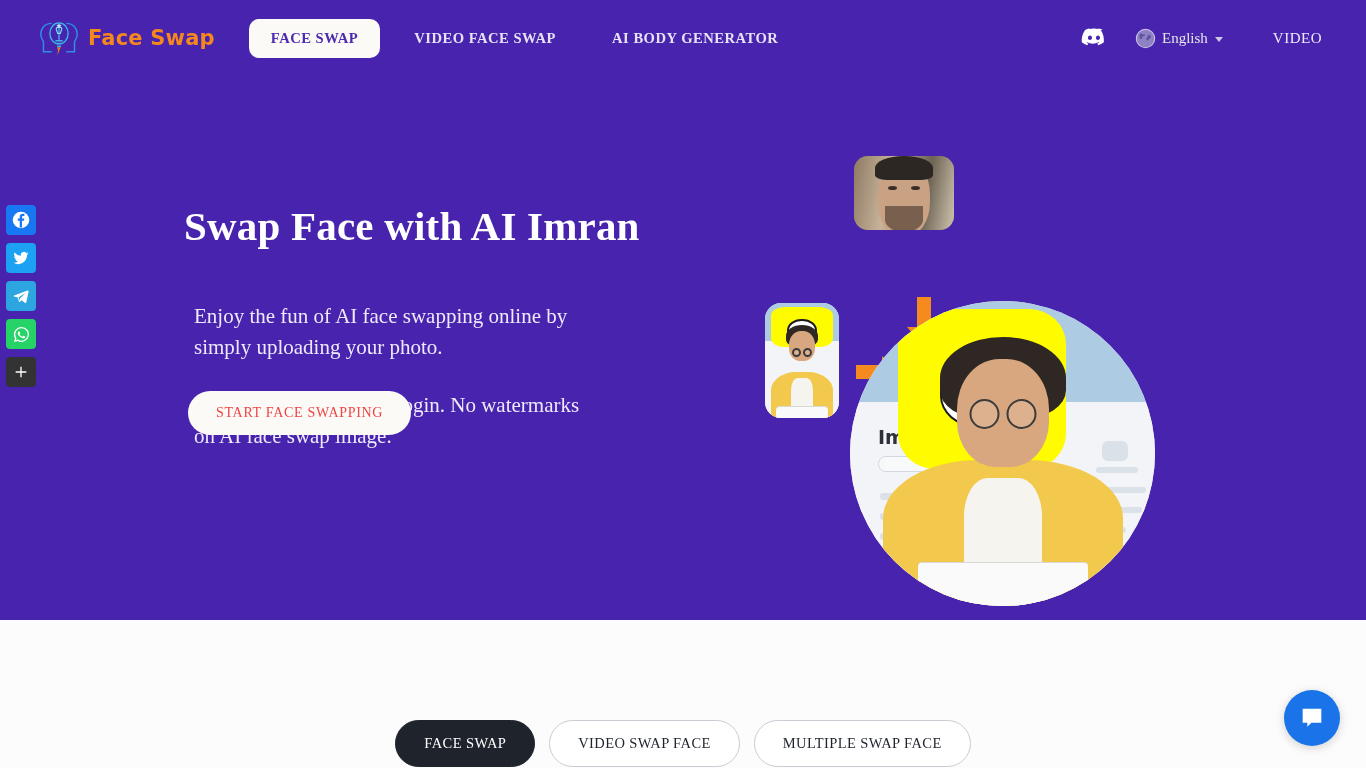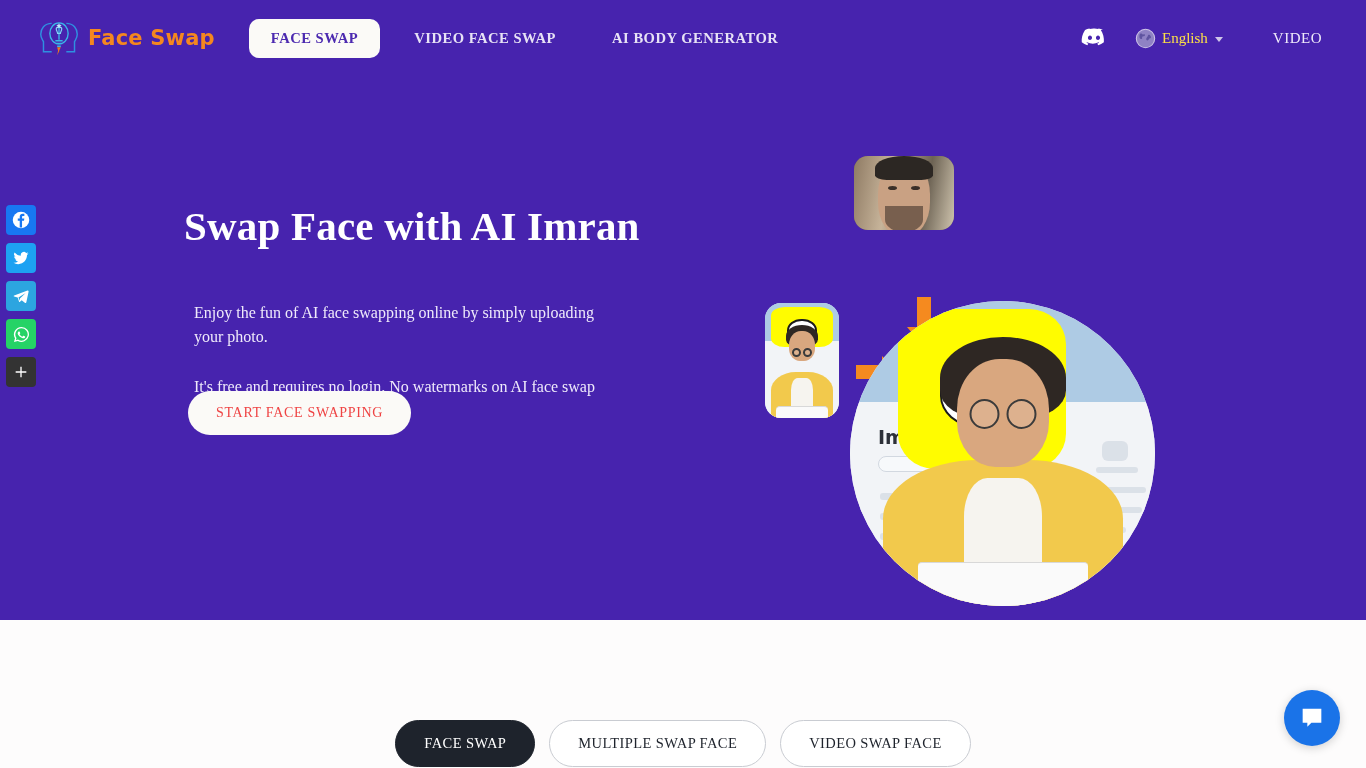--- a/index.html
+++ b/index.html
@@ -44,21 +44,21 @@
   }
   .nav-item:not(.active) { margin-right: 24px; }
 
   .header-right {
     margin-left: auto;
     display: flex; align-items: center; gap: 0;
   }
   .discord-icon { width: 26px; height: 26px; margin-right: 28px; cursor: pointer; }
   .lang {
     display: flex; align-items: center; gap: 6px;
-    color: #fde047; font-size: 15px; cursor: pointer;
+    color: #e5e5e5; font-size: 15px; cursor: pointer;
     margin-right: 50px;
   }
   .globe { width: 21px; height: 21px; }
   .caret {
     width: 0; height: 0;
     border-left: 4.5px solid transparent;
     border-right: 4.5px solid transparent;
     border-top: 5px solid #cfc6e8;
     margin-left: 1px; margin-top: 3px;
   }
@@ -94,21 +94,21 @@
 
   
   .hero-text { position: absolute; left: 184px; top: 128px; width: 470px; }
   .hero-title {
     font-family: "Liberation Serif", serif;
     font-size: 41px; font-weight: 700; color: #ffffff;
     letter-spacing: .2px; line-height: 1.1;
   }
   .hero-p {
     margin-top: 0;
-    font-size: 16px; line-height: 1.48; color: #efeafb;
+    font-size: 21px; line-height: 1.48; color: #efeafb;
     width: 420px; padding-left: 10px;
   }
   .hero-p.p1 { margin-top: 52px; }
   .hero-p.p2 { margin-top: 27px; }
   .cta {
     position: absolute; left: 188px; top: 315px;
     background: #fbfaf7; color: #ef4444;
     border: none; border-radius: 24px;
     padding: 14px 28px;
     font-family: "Liberation Serif", serif;
@@ -390,22 +390,22 @@
         <i style="width:30px;height:30px;"></i><i style="width:30px;height:30px;margin-left:7px;"></i>
       </div>
       <div class="p-book" style="width:170px;height:44px;"></div>
     </div>
   </div>
 </div>
 
 <div class="lower">
   <div class="tab-row">
     <div class="tab active">FACE SWAP</div>
+    <div class="tab idle">VIDEO SWAP FACE</div>
     <div class="tab idle">MULTIPLE SWAP FACE</div>
-    <div class="tab idle">VIDEO SWAP FACE</div>
   </div>
 </div>
 
 <div class="chat-fab">
   <svg width="28" height="28" viewBox="0 0 24 24">
     <path fill="#ffffff" d="M4 4h16v12H11.5L8 19.5V16H4V4Z"></path>
   </svg>
 </div>
 
 </body></html>

